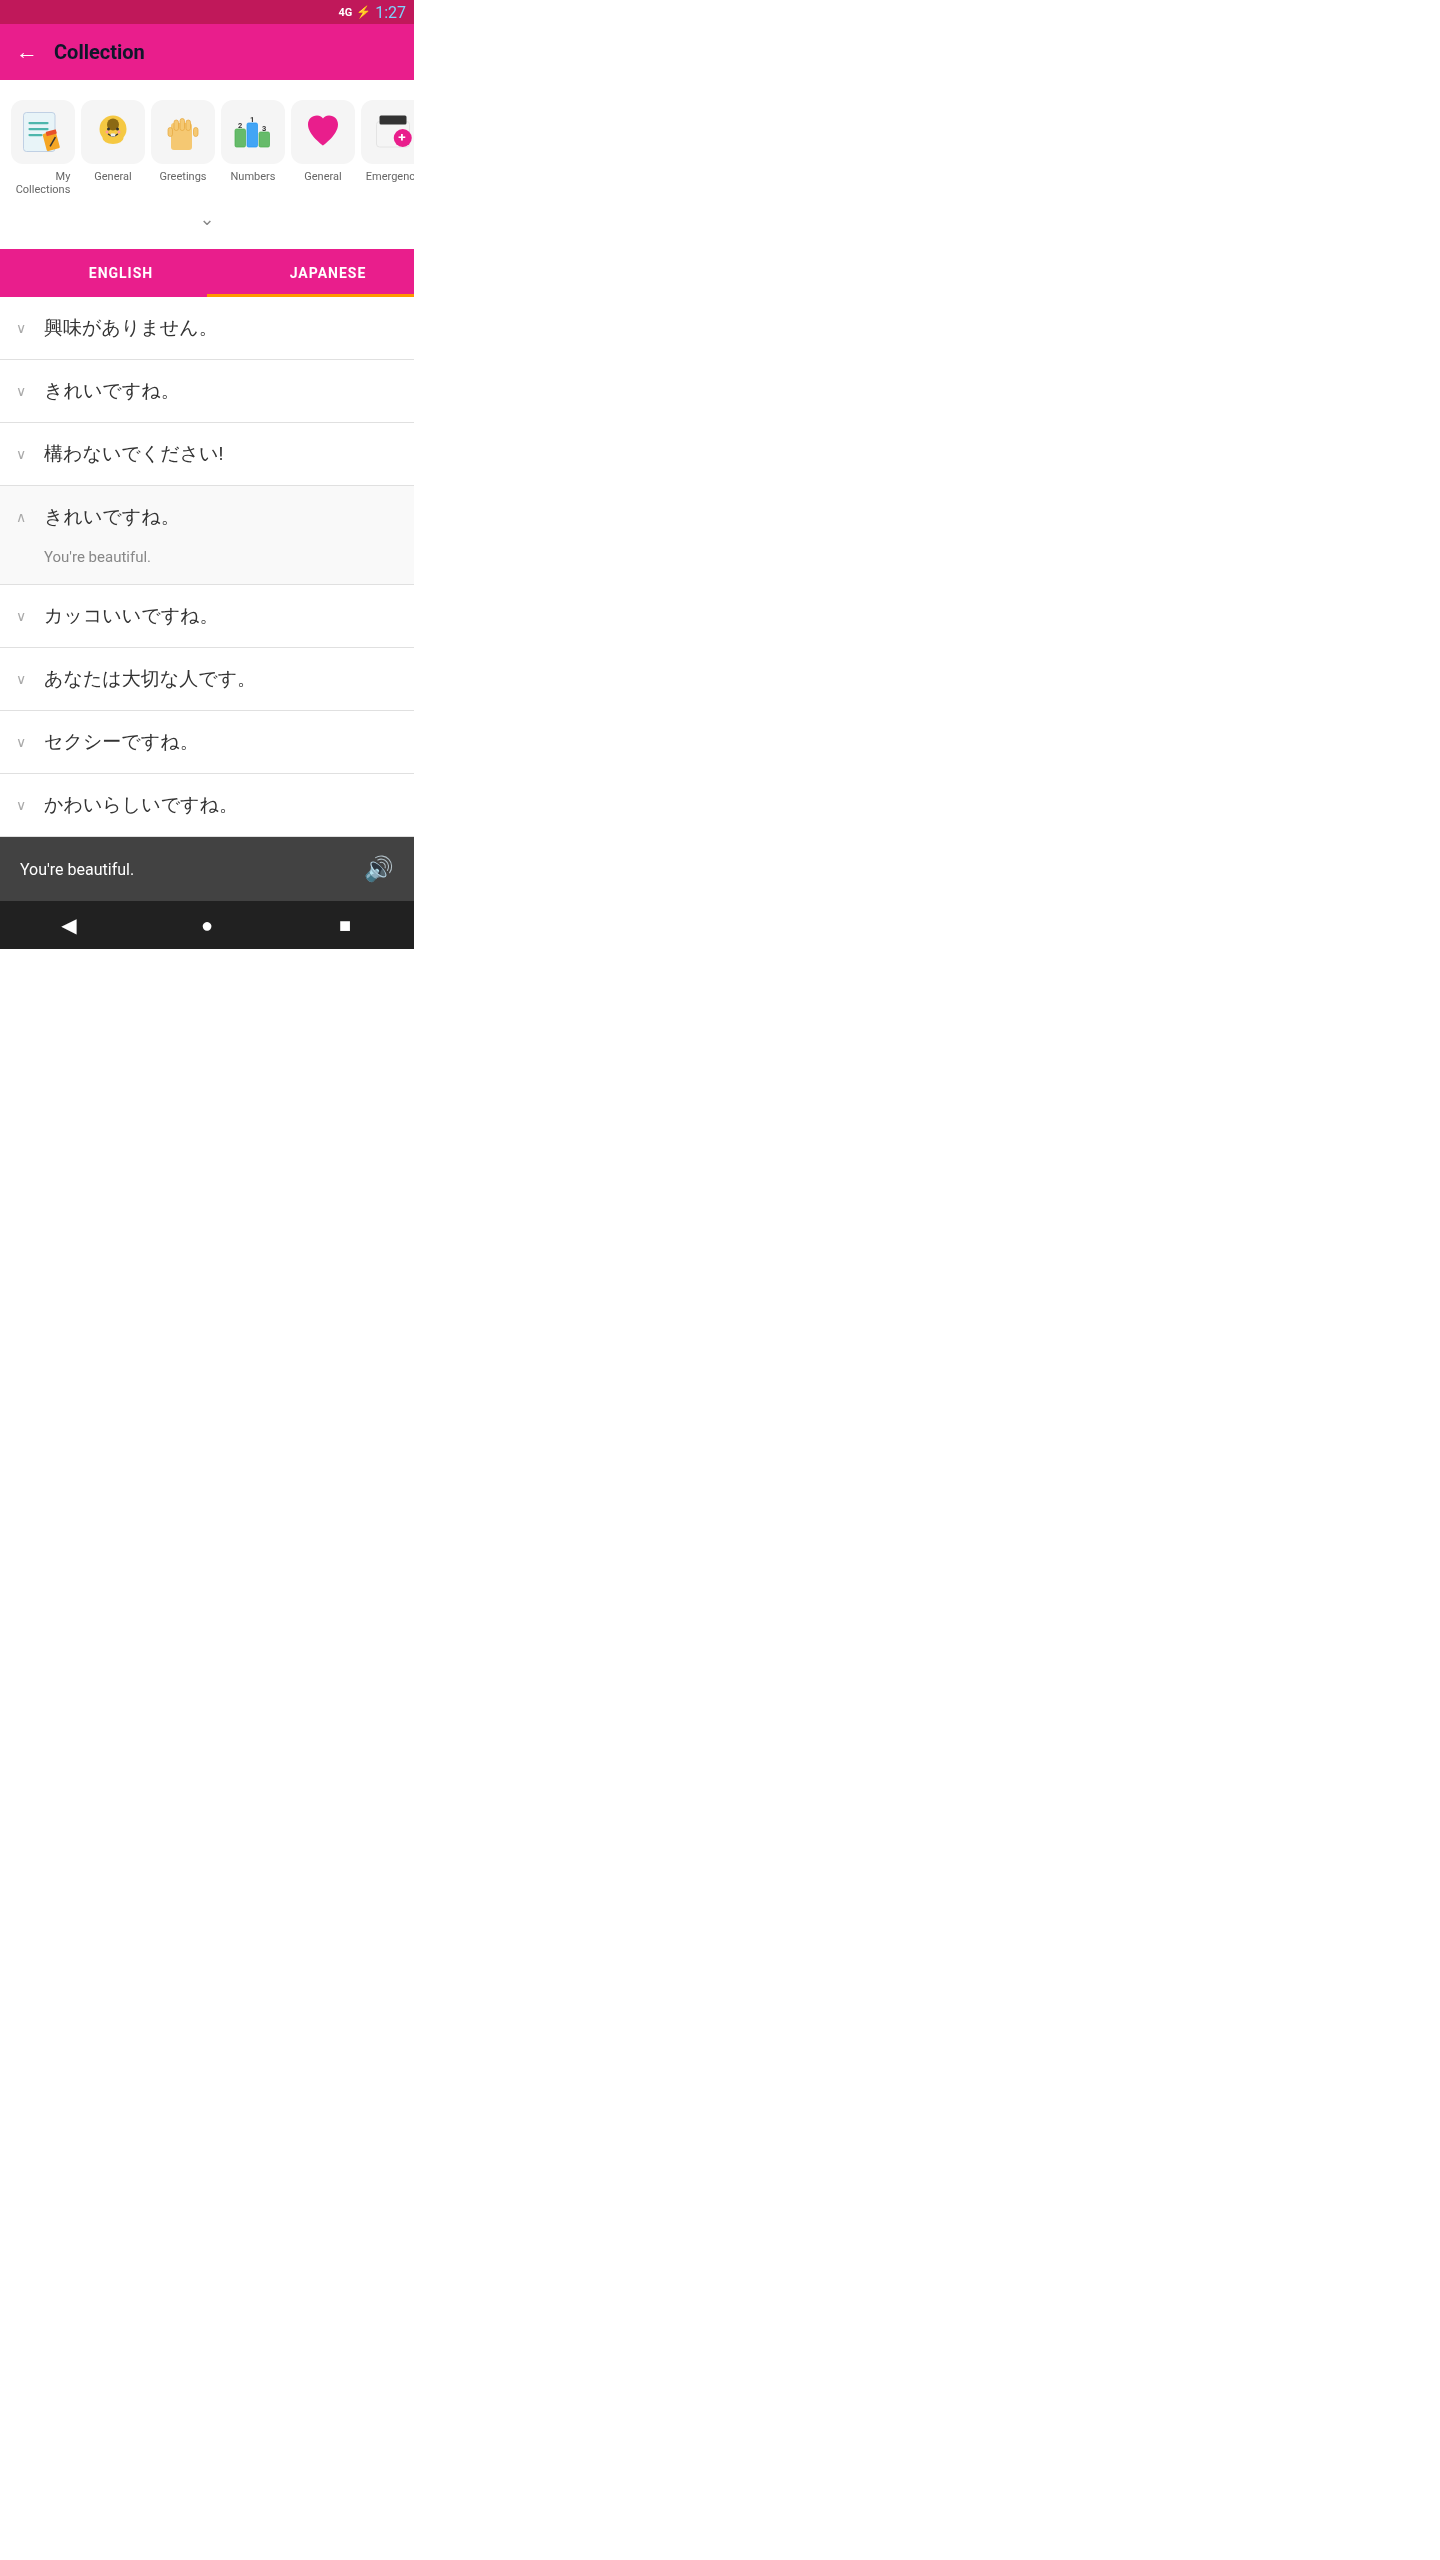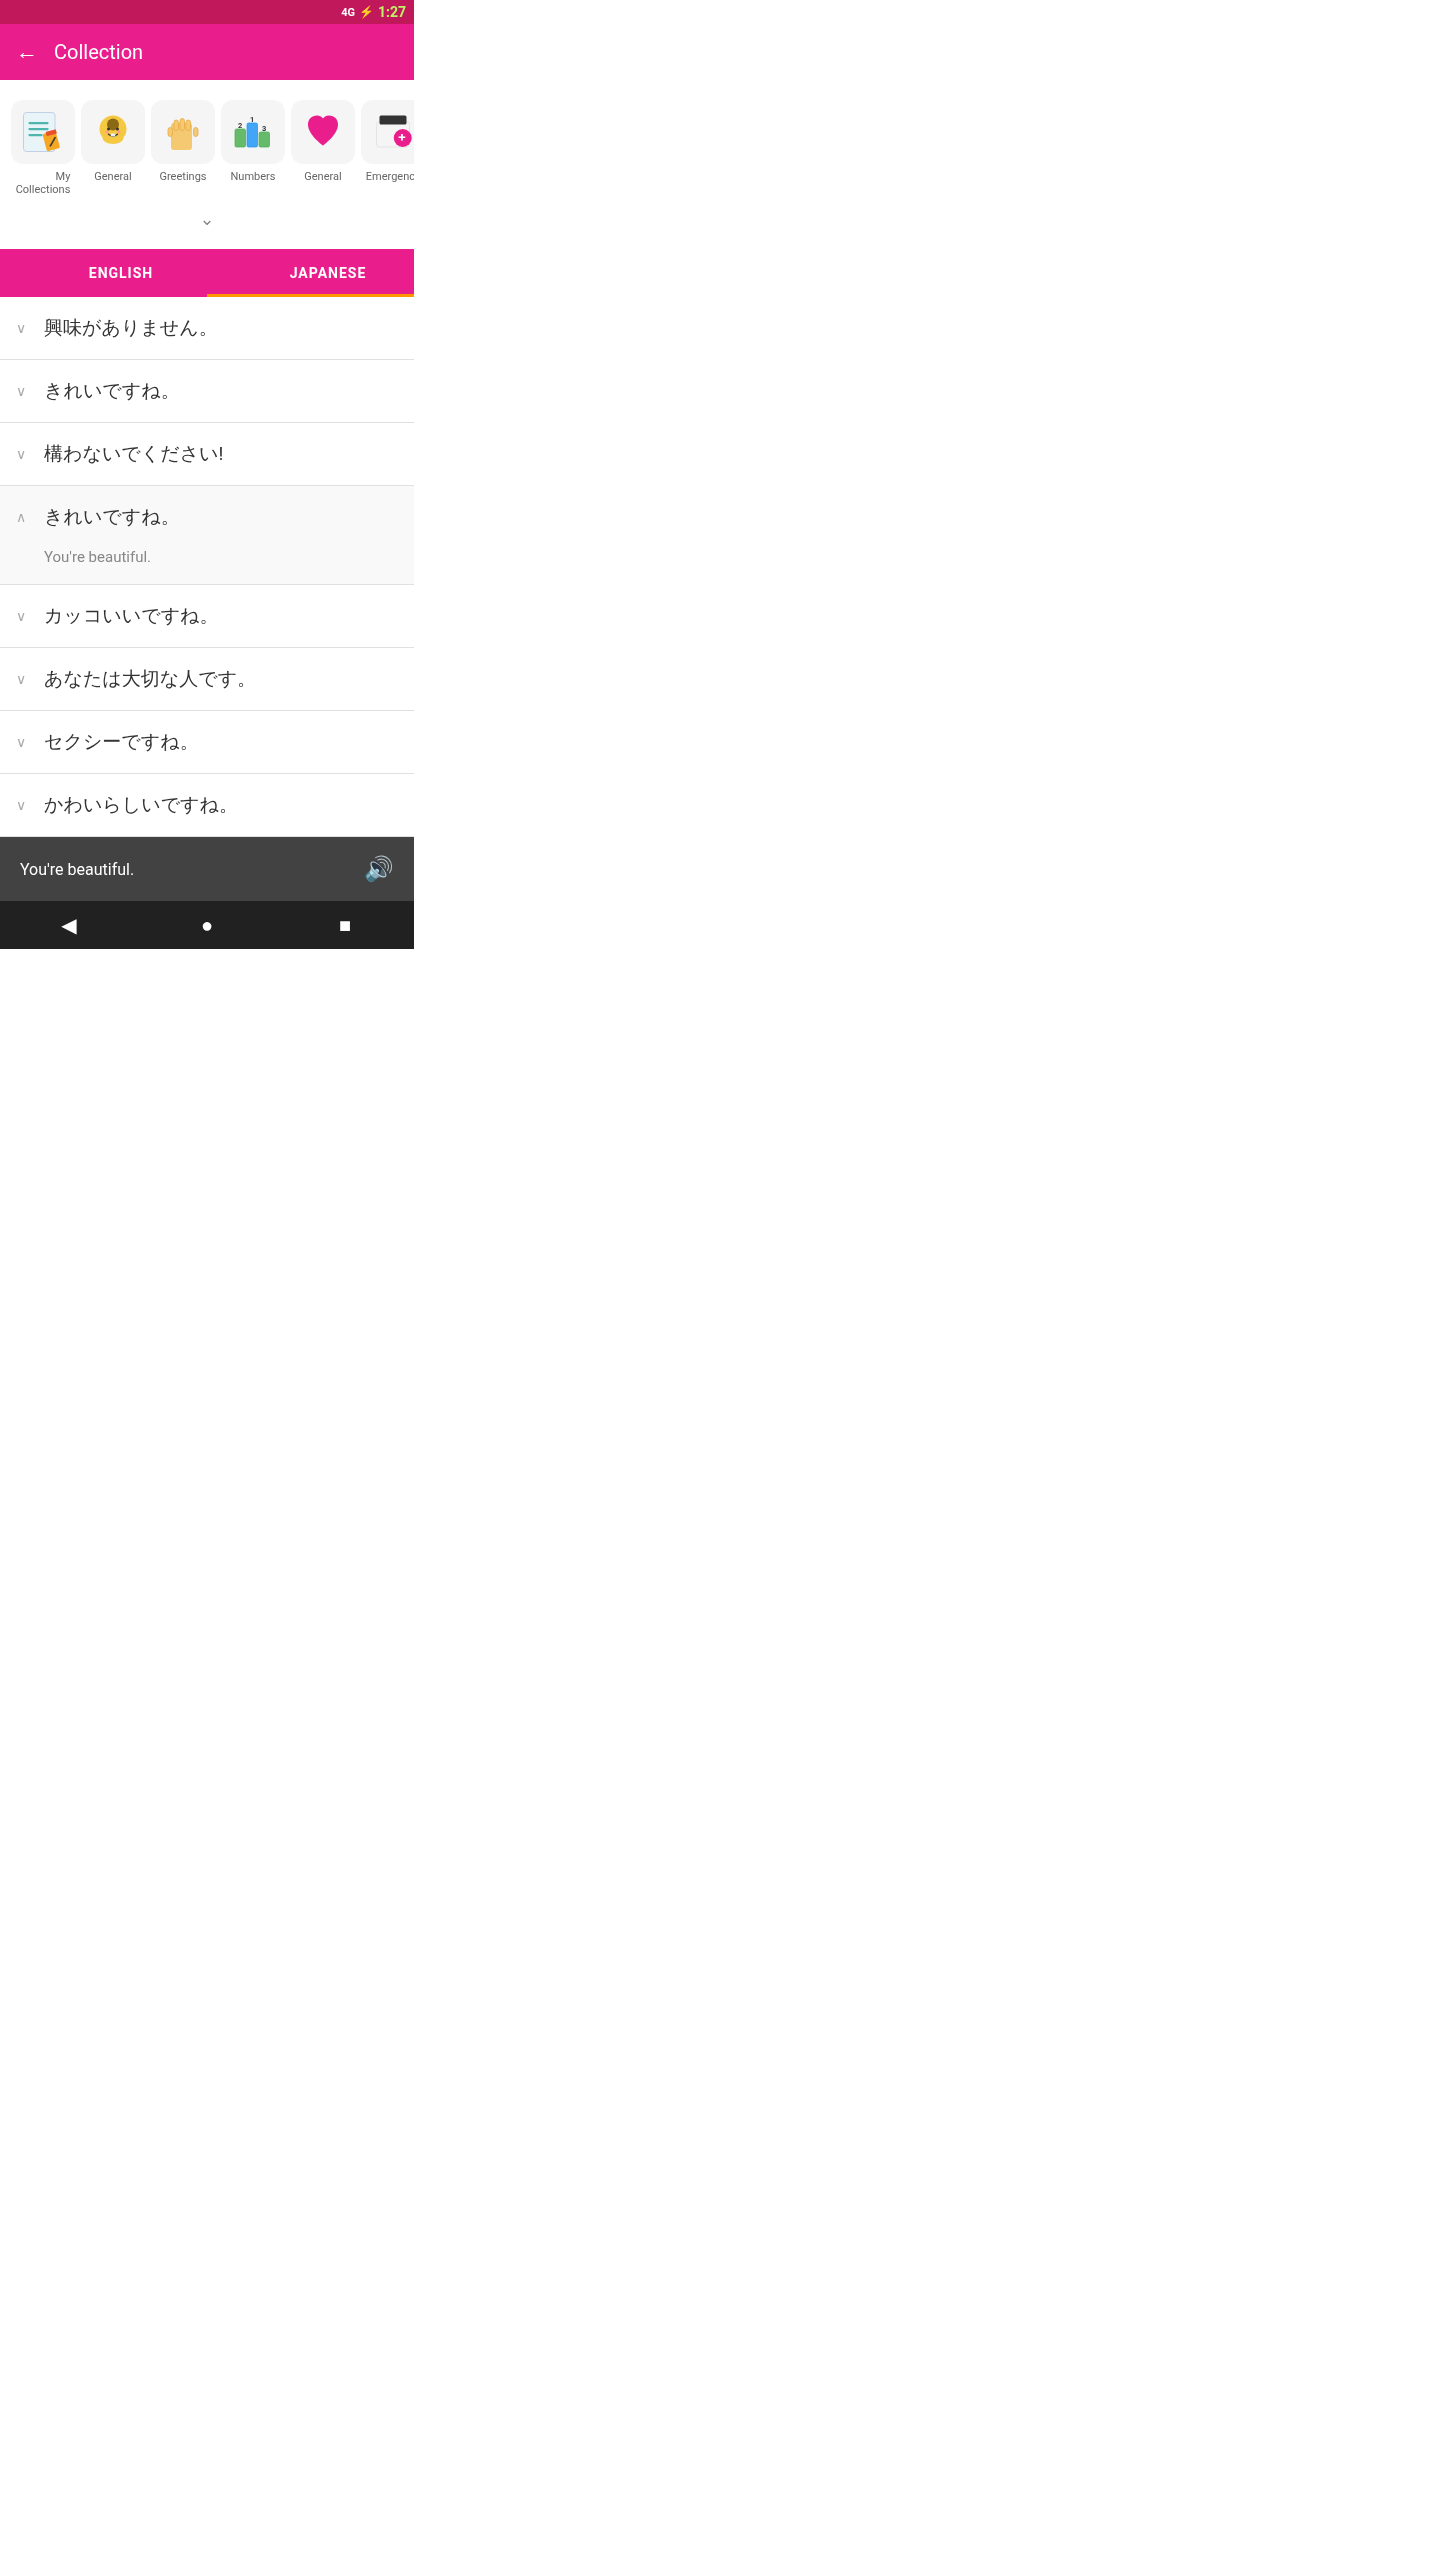--- a/index.html
+++ b/index.html
@@ -46,23 +46,23 @@
 
     .back-btn {
       color: #fff;
       font-size: 22px;
       cursor: pointer;
       display: flex;
       align-items: center;
     }
 
     .header-title {
-      color: #ffffff;
+      color: #0f172a;
       font-size: 20px;
-      font-weight: normal;
+      font-weight: bold;
     }
 
     
     .categories {
       background: #fff;
       padding: 16px 0 8px;
     }
 
     .categories-scroll {
       display: flex;
@@ -229,21 +229,21 @@
       height: 48px;
     }
   </style>
 </head>
 <body>
 
 <div class="status-bar">
   <div class="status-icons">
     <span style="color:#fff;font-size:11px;font-weight:bold;">4G</span>
     <span style="color:#fff;font-size:12px;">⚡</span>
-    <span style="color:#bef264;font-size:14px;font-weight:bold;">1:27</span>
+    <span style="color:#7dd3fc;font-size:16px;font-weight:normal;">1:27</span>
   </div>
 </div>
 
 <div class="header">
   <span class="back-btn">←</span>
   <span class="header-title">Collection</span>
 </div>
 
 <div class="categories">
   <div class="categories-scroll" id="categories-container">

